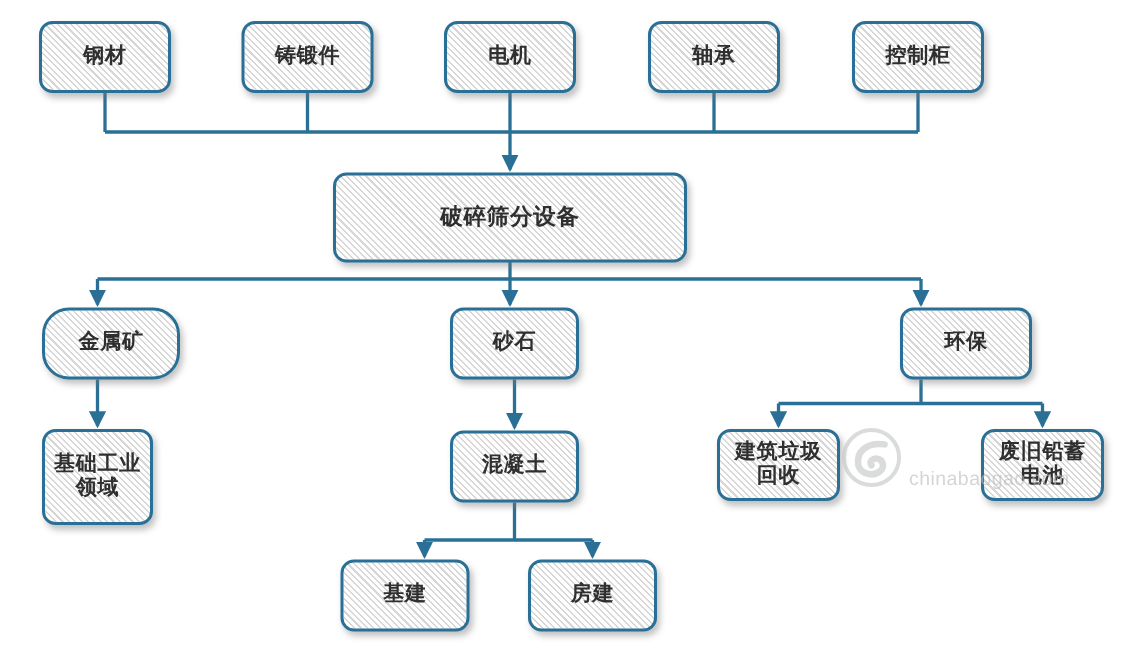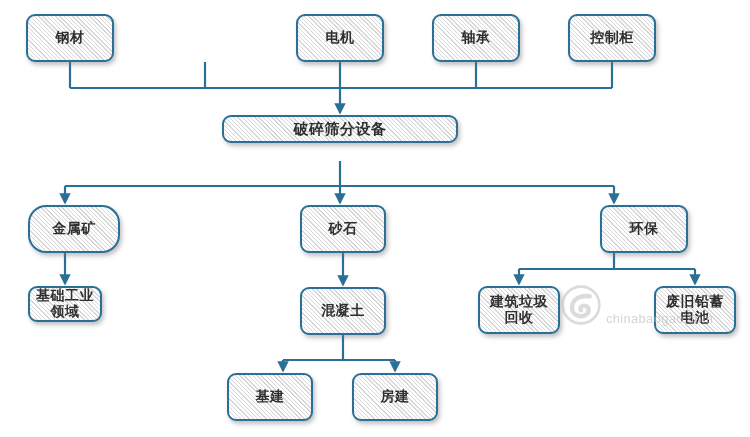--- a/index.html
+++ b/index.html
@@ -131,36 +131,37 @@
 
       <path d="M 343 335 L 343 360"></path>
       <path d="M 283 360 L 395 360"></path>
       <path d="M 283 360 L 283 371" marker-end="url(#arrow)"></path>
       <path d="M 395 360 L 395 371" marker-end="url(#arrow)"></path>
     </g>
   </svg>
 
   <div class="node" style="left:26px; top:14px; width:88px; height:48px;">钢材</div>
 
+  <div class="node" style="left:161px; top:14px; width:88px; height:48px;">铸锻件</div>
 
   <div class="node" style="left:296px; top:14px; width:88px; height:48px;">电机</div>
 
   <div class="node" style="left:432px; top:14px; width:88px; height:48px;">轴承</div>
 
   <div class="node" style="left:568px; top:14px; width:88px; height:48px;">控制柜</div>
 
-  <div class="node big" style="left:222px; top:115px; width:236px; height:28px;">破碎筛分设备</div>
+  <div class="node big" style="left:222px; top:115px; width:236px; height:60px;">破碎筛分设备</div>
 
   <div class="node" style="left:28px; top:205px; width:92px; height:48px;border-radius:18px;">金属矿</div>
 
   <div class="node" style="left:300px; top:205px; width:86px; height:48px;">砂石</div>
 
   <div class="node" style="left:600px; top:205px; width:88px; height:48px;">环保</div>
 
-  <div class="node" style="left:28px; top:286px; width:74px; height:36px;">基础工业
+  <div class="node" style="left:28px; top:286px; width:74px; height:64px;">基础工业
 领域</div>
 
   <div class="node" style="left:300px; top:287px; width:86px; height:48px;text-align:center;">混凝土</div>
 
   <div class="node" style="left:478px; top:286px; width:82px; height:48px;">建筑垃圾
 回收</div>
 
   <div class="node" style="left:654px; top:286px; width:82px; height:48px;">废旧铅蓄
 电池</div>
 

